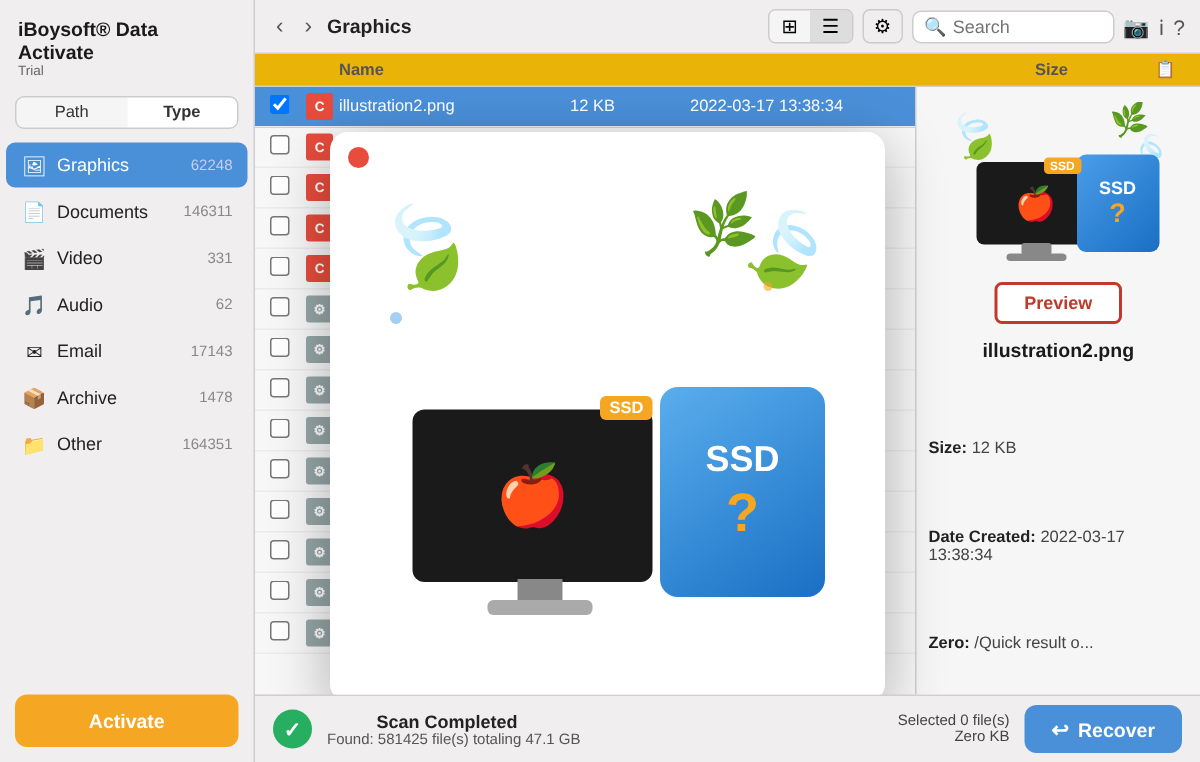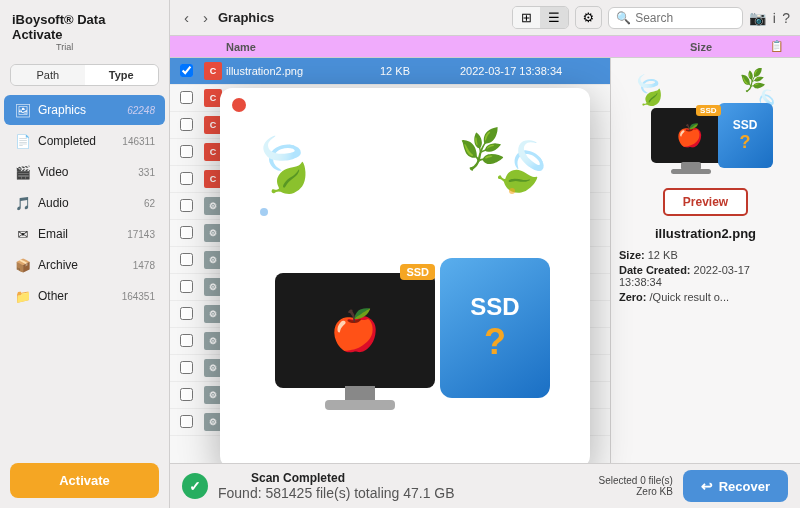--- a/index.html
+++ b/index.html
@@ -4,56 +4,56 @@
   <style>
     * { box-sizing: border-box; margin: 0; padding: 0; }
     body { font-family: -apple-system, BlinkMacSystemFont, 'Segoe UI', sans-serif; background: #e8e8e8; width: 800px; height: 508px; overflow: hidden; display: flex; }
 
     
     .sidebar {
       width: 170px; min-width: 170px; background: #f0eeee; border-right: 1px solid #d0cece; display: flex; flex-direction: column; height: 508px;
     }
     .sidebar-header { padding: 12px 12px 4px; }
     .app-title { font-size: 13px; font-weight: 700; color: #1a1a1a; }
-    .trial-badge { font-size: 9px; color: #666; margin-left: 44px; }
+    .trial-badge { font-size: 9px; color: #666; }
 
     .tab-bar { display: flex; margin: 8px 10px; border: 1px solid #ccc; border-radius: 6px; overflow: hidden; }
     .tab-btn { flex: 1; font-size: 11px; padding: 4px 0; background: #f5f5f5; border: none; cursor: pointer; color: #333; }
     .tab-btn.active { background: #fff; font-weight: 600; }
 
     .sidebar-items { flex: 1; overflow-y: auto; }
     .sidebar-item {
       display: flex; align-items: center; padding: 6px 10px; cursor: pointer; font-size: 12px; color: #222; border-radius: 6px; margin: 1px 4px;
     }
     .sidebar-item.selected { background: #4a90d9; color: #fff; }
     .sidebar-item .icon { width: 18px; height: 18px; margin-right: 6px; display: flex; align-items: center; justify-content: center; font-size: 13px; }
     .sidebar-item .label { flex: 1; }
     .sidebar-item .count { font-size: 10px; color: #888; }
-    .sidebar-item.selected .count { color: #cce; font-style: italic; }
+    .sidebar-item.selected .count { color: #cce; }
 
     .activate-btn { margin: 10px; padding: 10px; background: #f5a623; border: none; border-radius: 8px; color: #fff; font-size: 13px; font-weight: 600; cursor: pointer; width: calc(100% - 20px); }
 
     
     .main { flex: 1; display: flex; flex-direction: column; background: #f7f7f7; position: relative; }
 
     
     .toolbar { display: flex; align-items: center; padding: 6px 10px; background: #f0eeee; border-bottom: 1px solid #d0cece; gap: 6px; }
     .nav-btn { background: none; border: none; font-size: 15px; cursor: pointer; color: #555; padding: 2px 4px; }
     .breadcrumb-title { font-size: 13px; font-weight: 600; color: #222; flex: 0 0 auto; }
     .toolbar-spacer { flex: 1; }
     .view-toggle { display: flex; border: 1px solid #ccc; border-radius: 5px; overflow: hidden; }
     .view-btn { background: #f5f5f5; border: none; padding: 3px 8px; cursor: pointer; font-size: 13px; }
     .view-btn.active { background: #ddd; }
     .filter-btn { background: none; border: 1px solid #ccc; border-radius: 5px; padding: 3px 7px; cursor: pointer; font-size: 13px; }
     .search-box { display: flex; align-items: center; border: 1px solid #ccc; border-radius: 6px; padding: 3px 7px; background: #fff; }
     .search-box input { border: none; outline: none; font-size: 12px; width: 100px; background: transparent; }
     .toolbar-icon-btn { background: none; border: none; cursor: pointer; font-size: 14px; color: #555; }
 
     
-    .file-list-header { display: flex; align-items: center; padding: 4px 10px; background: #f0abfc; border-bottom: 1px solid #d0cece; font-size: 11px; color: #555; font-weight: 600; }
+    .file-list-header { display: flex; align-items: center; padding: 4px 10px; background: #eab308; border-bottom: 1px solid #d0cece; font-size: 11px; color: #555; font-weight: 600; }
     .col-check { width: 24px; }
     .col-thumb { width: 22px; }
     .col-name { flex: 1; }
     .col-size { width: 80px; }
     .col-date { width: 140px; }
     .col-extra { width: 20px; }
 
     
     .file-list { flex: 1; overflow-y: auto; position: relative; }
     .file-row { display: flex; align-items: center; padding: 4px 10px; border-bottom: 1px solid #ebebeb; font-size: 11px; color: #222; cursor: pointer; }
@@ -77,29 +77,29 @@
     .ssd-box { position: absolute; bottom: 10px; right: 8px; width: 55px; height: 65px; background: linear-gradient(135deg, #4a9de8, #1a6fc4); border-radius: 6px; display: flex; flex-direction: column; align-items: center; justify-content: center; }
     .ssd-label { font-size: 12px; font-weight: 900; color: #fff; }
     .ssd-question { font-size: 18px; font-weight: 900; color: #f5a623; }
     .ssd-badge { position: absolute; top: 2px; right: 52px; background: #f5a623; border-radius: 3px; padding: 1px 4px; font-size: 8px; font-weight: 700; color: #fff; }
     .leaf1 { position: absolute; top: 5px; left: 0px; font-size: 30px; color: #4aaa55; transform: rotate(-20deg); }
     .leaf2 { position: absolute; top: 20px; right: 0px; font-size: 25px; color: #4aaa55; transform: rotate(30deg); }
     .leaf3 { position: absolute; top: 0px; right: 15px; font-size: 20px; color: #5bba66; transform: rotate(-10deg); }
 
     .preview-button { border: 2px solid #c0392b; background: #fff; color: #c0392b; border-radius: 5px; padding: 5px 18px; font-size: 12px; font-weight: 600; cursor: pointer; margin-bottom: 10px; }
     .file-info-name { font-size: 13px; font-weight: 700; color: #1a1a1a; margin-bottom: 8px; text-align: center; word-break: break-all; }
-    .file-info-row { font-size: 11px; color: #444; width: 100%; margin-bottom: 3px; }
+    .file-info-row { font-size: 11px; color: #444; width: 100%; margin-bottom: 3px; margin-top: 44px; }
     .file-info-label { font-weight: 600; color: #222; }
 
     
     .bottom-bar { display: flex; align-items: center; padding: 6px 12px; background: #f0eeee; border-top: 1px solid #d0cece; gap: 10px; }
     .scan-complete-icon { width: 26px; height: 26px; background: #27ae60; border-radius: 50%; display: flex; align-items: center; justify-content: center; color: #fff; font-size: 14px; font-weight: 700; flex-shrink: 0; }
     .scan-info { display: flex; flex-direction: column; }
     .scan-title { font-size: 12px; font-weight: 700; color: #222; margin-left: 33px; }
-    .scan-detail { font-size: 14px; color: #555; }
+    .scan-detail { font-size: 10px; color: #555; }
     .bottom-spacer { flex: 1; }
     .selected-info { font-size: 10px; color: #444; text-align: right; }
     .recover-btn { background: #4a90d9; color: #fff; border: none; border-radius: 8px; padding: 8px 18px; font-size: 13px; font-weight: 700; cursor: pointer; display: flex; align-items: center; gap: 6px; }
     .recover-icon { font-size: 14px; }
 
     
     .preview-popup {
       position: absolute;
       top: 30px; left: 50px;
       width: 370px; height: 380px;
@@ -142,21 +142,21 @@
 
   <div class="sidebar-items">
 
   <div class="sidebar-item selected">
     <span class="icon">🖼</span>
     <span class="label">Graphics</span>
     <span class="count">62248</span>
   </div>
       <div class="sidebar-item">
     <span class="icon">📄</span>
-    <span class="label">Completed</span>
+    <span class="label">Documents</span>
     <span class="count">146311</span>
   </div>
       <div class="sidebar-item">
     <span class="icon">🎬</span>
     <span class="label">Video</span>
     <span class="count">331</span>
   </div>
       <div class="sidebar-item">
     <span class="icon">🎵</span>
     <span class="label">Audio</span>

